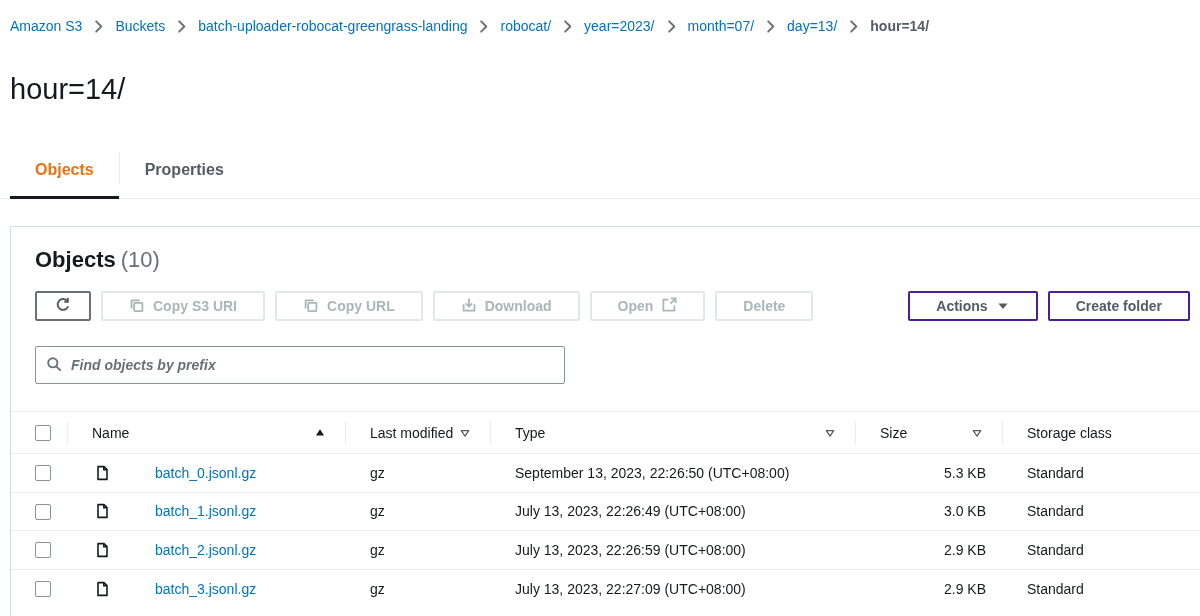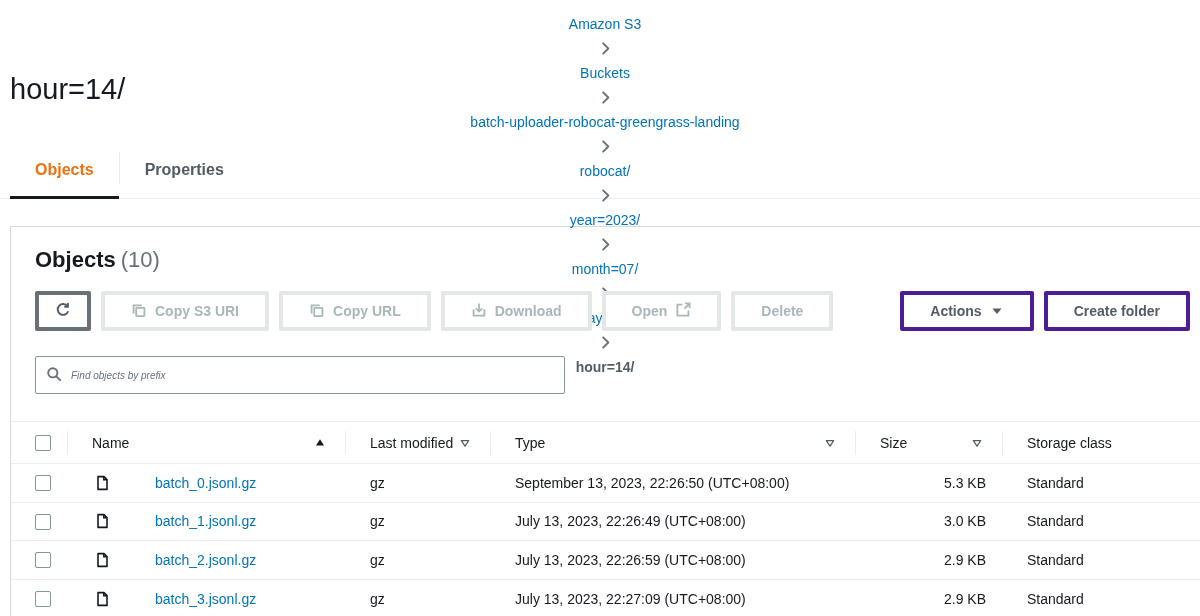--- a/index.html
+++ b/index.html
@@ -1,20 +1,20 @@
 <!DOCTYPE html>
 <html><head>
 <meta charset="utf-8">
 <style>
   * { box-sizing: border-box; margin: 0; padding: 0; }
   html, body { width: 1200px; height: 616px; overflow: hidden; background: #fff; }
   body { font-family: "Liberation Sans", sans-serif; color: #16191f; font-size: 14px; }
 
   
-  .breadcrumb { display: flex; align-items: center; gap: 9px; margin: 16px 0 0 10px; height: 20px; white-space: nowrap; flex-direction: column; }
+  .breadcrumb { display: flex; align-items: center; gap: 9px; margin: 16px 0 0 10px; height: 20px; white-space: nowrap; }
   .crumb { color: #0073bb; text-decoration: none; cursor: pointer; }
   .crumb.current { color: #545b64; font-weight: 700; cursor: default; }
   .crumb-sep { display: inline-flex; width: 15px; height: 15px; }
   .crumb-sep svg { width: 15px; height: 15px; }
 
   
   .page-title { margin: 36px 0 0 10px; font-size: 29px; line-height: 34px; font-weight: 400; color: #16191f; }
 
   
   .tabs { display: flex; align-items: stretch; margin-top: 44px; padding-left: 10px; border-bottom: 1px solid #eaeded; }
@@ -24,31 +24,31 @@
 
   
   .card { margin: 27px 0 0 10px; width: 1205px; border: 1px solid #d5dbdb; background: #fff; height: 600px; }
   .card-header { padding: 22px 24px 0; }
   .card-title { font-size: 22px; line-height: 22px; }
   .card-title .t { font-weight: 700; color: #16191f; }
   .card-title .c { font-weight: 400; color: #687078; margin-left: 5px; }
 
   
   .toolbar { display: flex; align-items: center; gap: 10px; margin: 20px 24px 0; }
-  .btn { display: inline-flex; align-items: center; justify-content: center; gap: 8px; height: 40px; padding: 0 26px; background: #fff; border: 4px solid #4c1d95; border-radius: 2px; font-family: "Liberation Sans", sans-serif; font-size: 14px; font-weight: 700; color: #545b64; cursor: pointer; white-space: nowrap; }
+  .btn { display: inline-flex; align-items: center; justify-content: center; gap: 8px; height: 30px; padding: 0 26px; background: #fff; border: 2px solid #4c1d95; border-radius: 2px; font-family: "Liberation Sans", sans-serif; font-size: 14px; font-weight: 700; color: #545b64; cursor: pointer; white-space: nowrap; }
   .btn.icon-only { width: 56px; padding: 0; border-color: #687078; }
   .btn.disabled { color: #aab7b8; border-color: #e4e7e7; cursor: default; }
   .btn.disabled svg { stroke: #aab7b8; }
   .btn svg { flex: none; }
   .push-right { margin-left: auto; }
   .caret { display: inline-flex; }
 
   
   .search-wrap { display: flex; align-items: center; gap: 9px; margin: 25px 24px 0; width: 530px; height: 38px; border: 1px solid #879596; border-radius: 2px; padding: 0 10px; background: #fff; }
-  .search-wrap input { border: none; outline: none; flex: 1; font-family: "Liberation Sans", sans-serif; font-size: 10px; font-style: italic; color: #16191f; background: transparent; }
+  .search-wrap input { border: none; outline: none; flex: 1; font-family: "Liberation Sans", sans-serif; font-size: 14px; font-style: italic; color: #16191f; background: transparent; font-weight: bold; }
   .search-wrap input::placeholder { color: #687078; font-style: italic; opacity: 1; }
 
   
   .obj-table { margin-top: 27px; border-top: 1px solid #eaeded; }
   .tr { display: grid; grid-template-columns: 56px 278px 145px 365px 147px 1fr; align-items: center; }
   .thead { height: 42px; border-bottom: 1px solid #eaeded; }
   .th { position: relative; display: flex; align-items: center; height: 100%; font-weight: 400; color: #16191f; padding-left: 25px; }
   .th .divider { position: absolute; left: 0; top: 9px; width: 1px; height: 24px; background: #eaeded; }
   .th .sort { margin-left: auto; margin-right: 18px; display: inline-flex; }
   .row { height: 38.5px; border-bottom: 1px solid #eaeded; }

